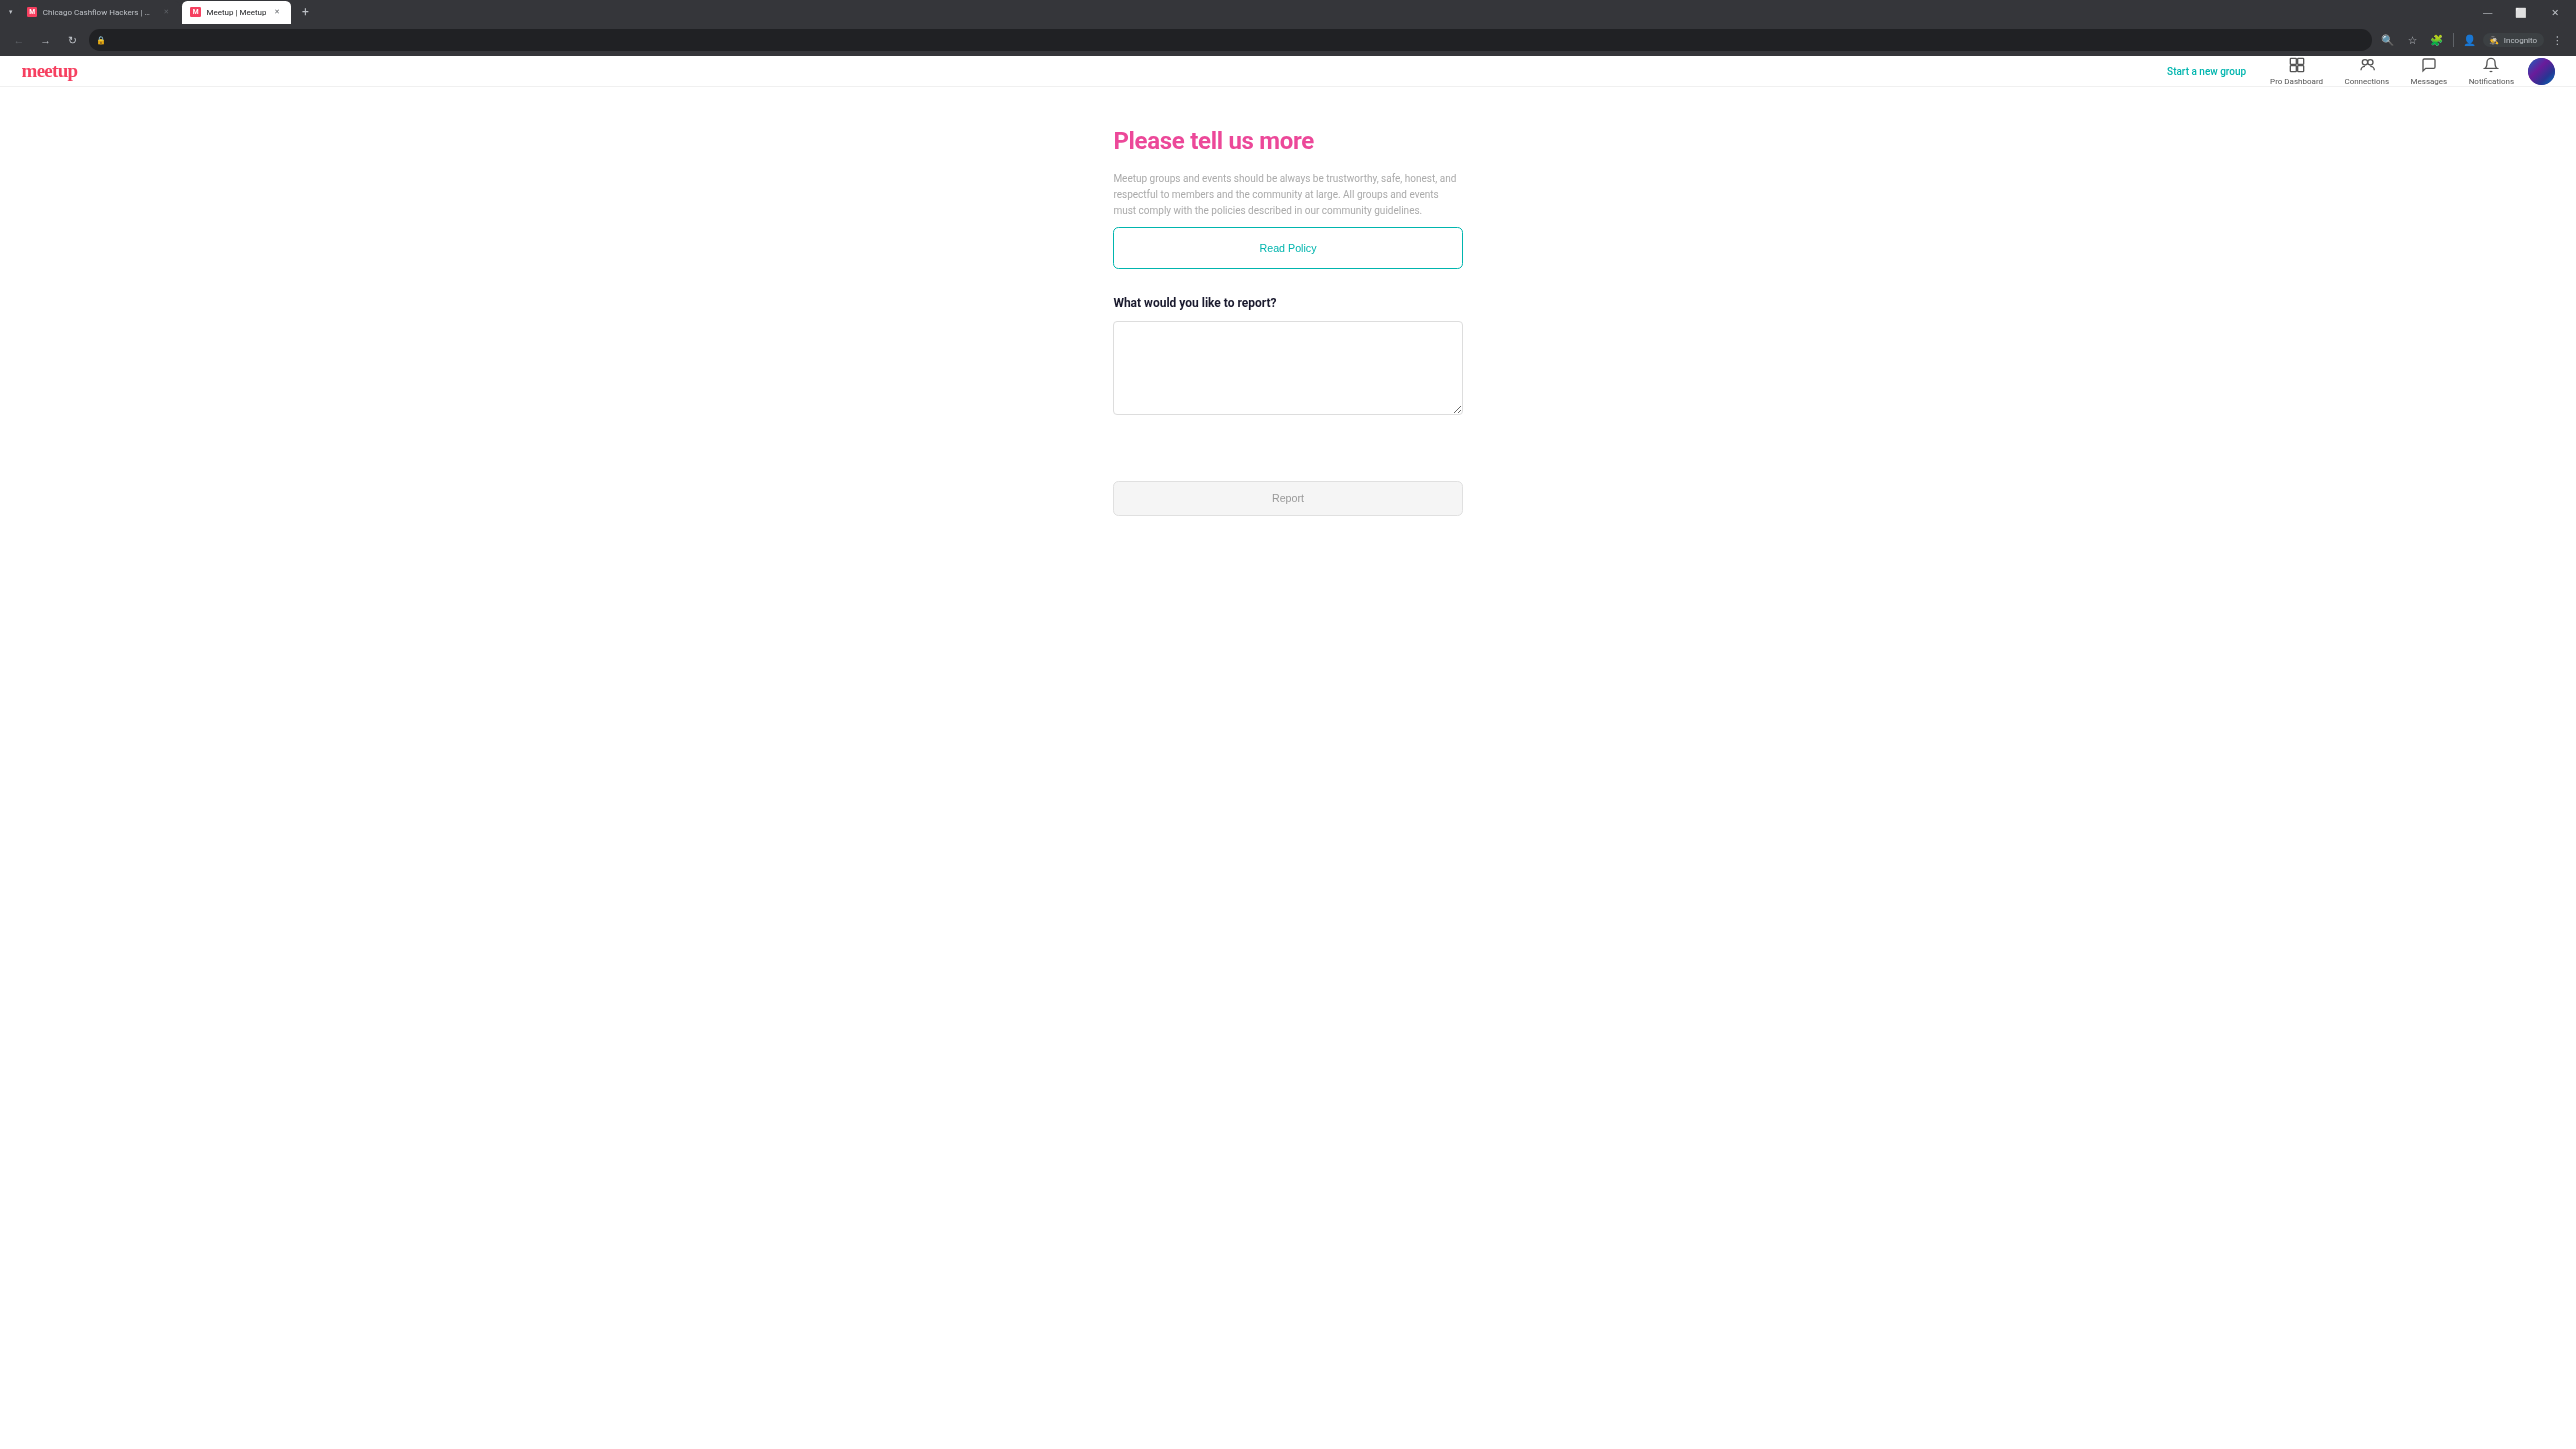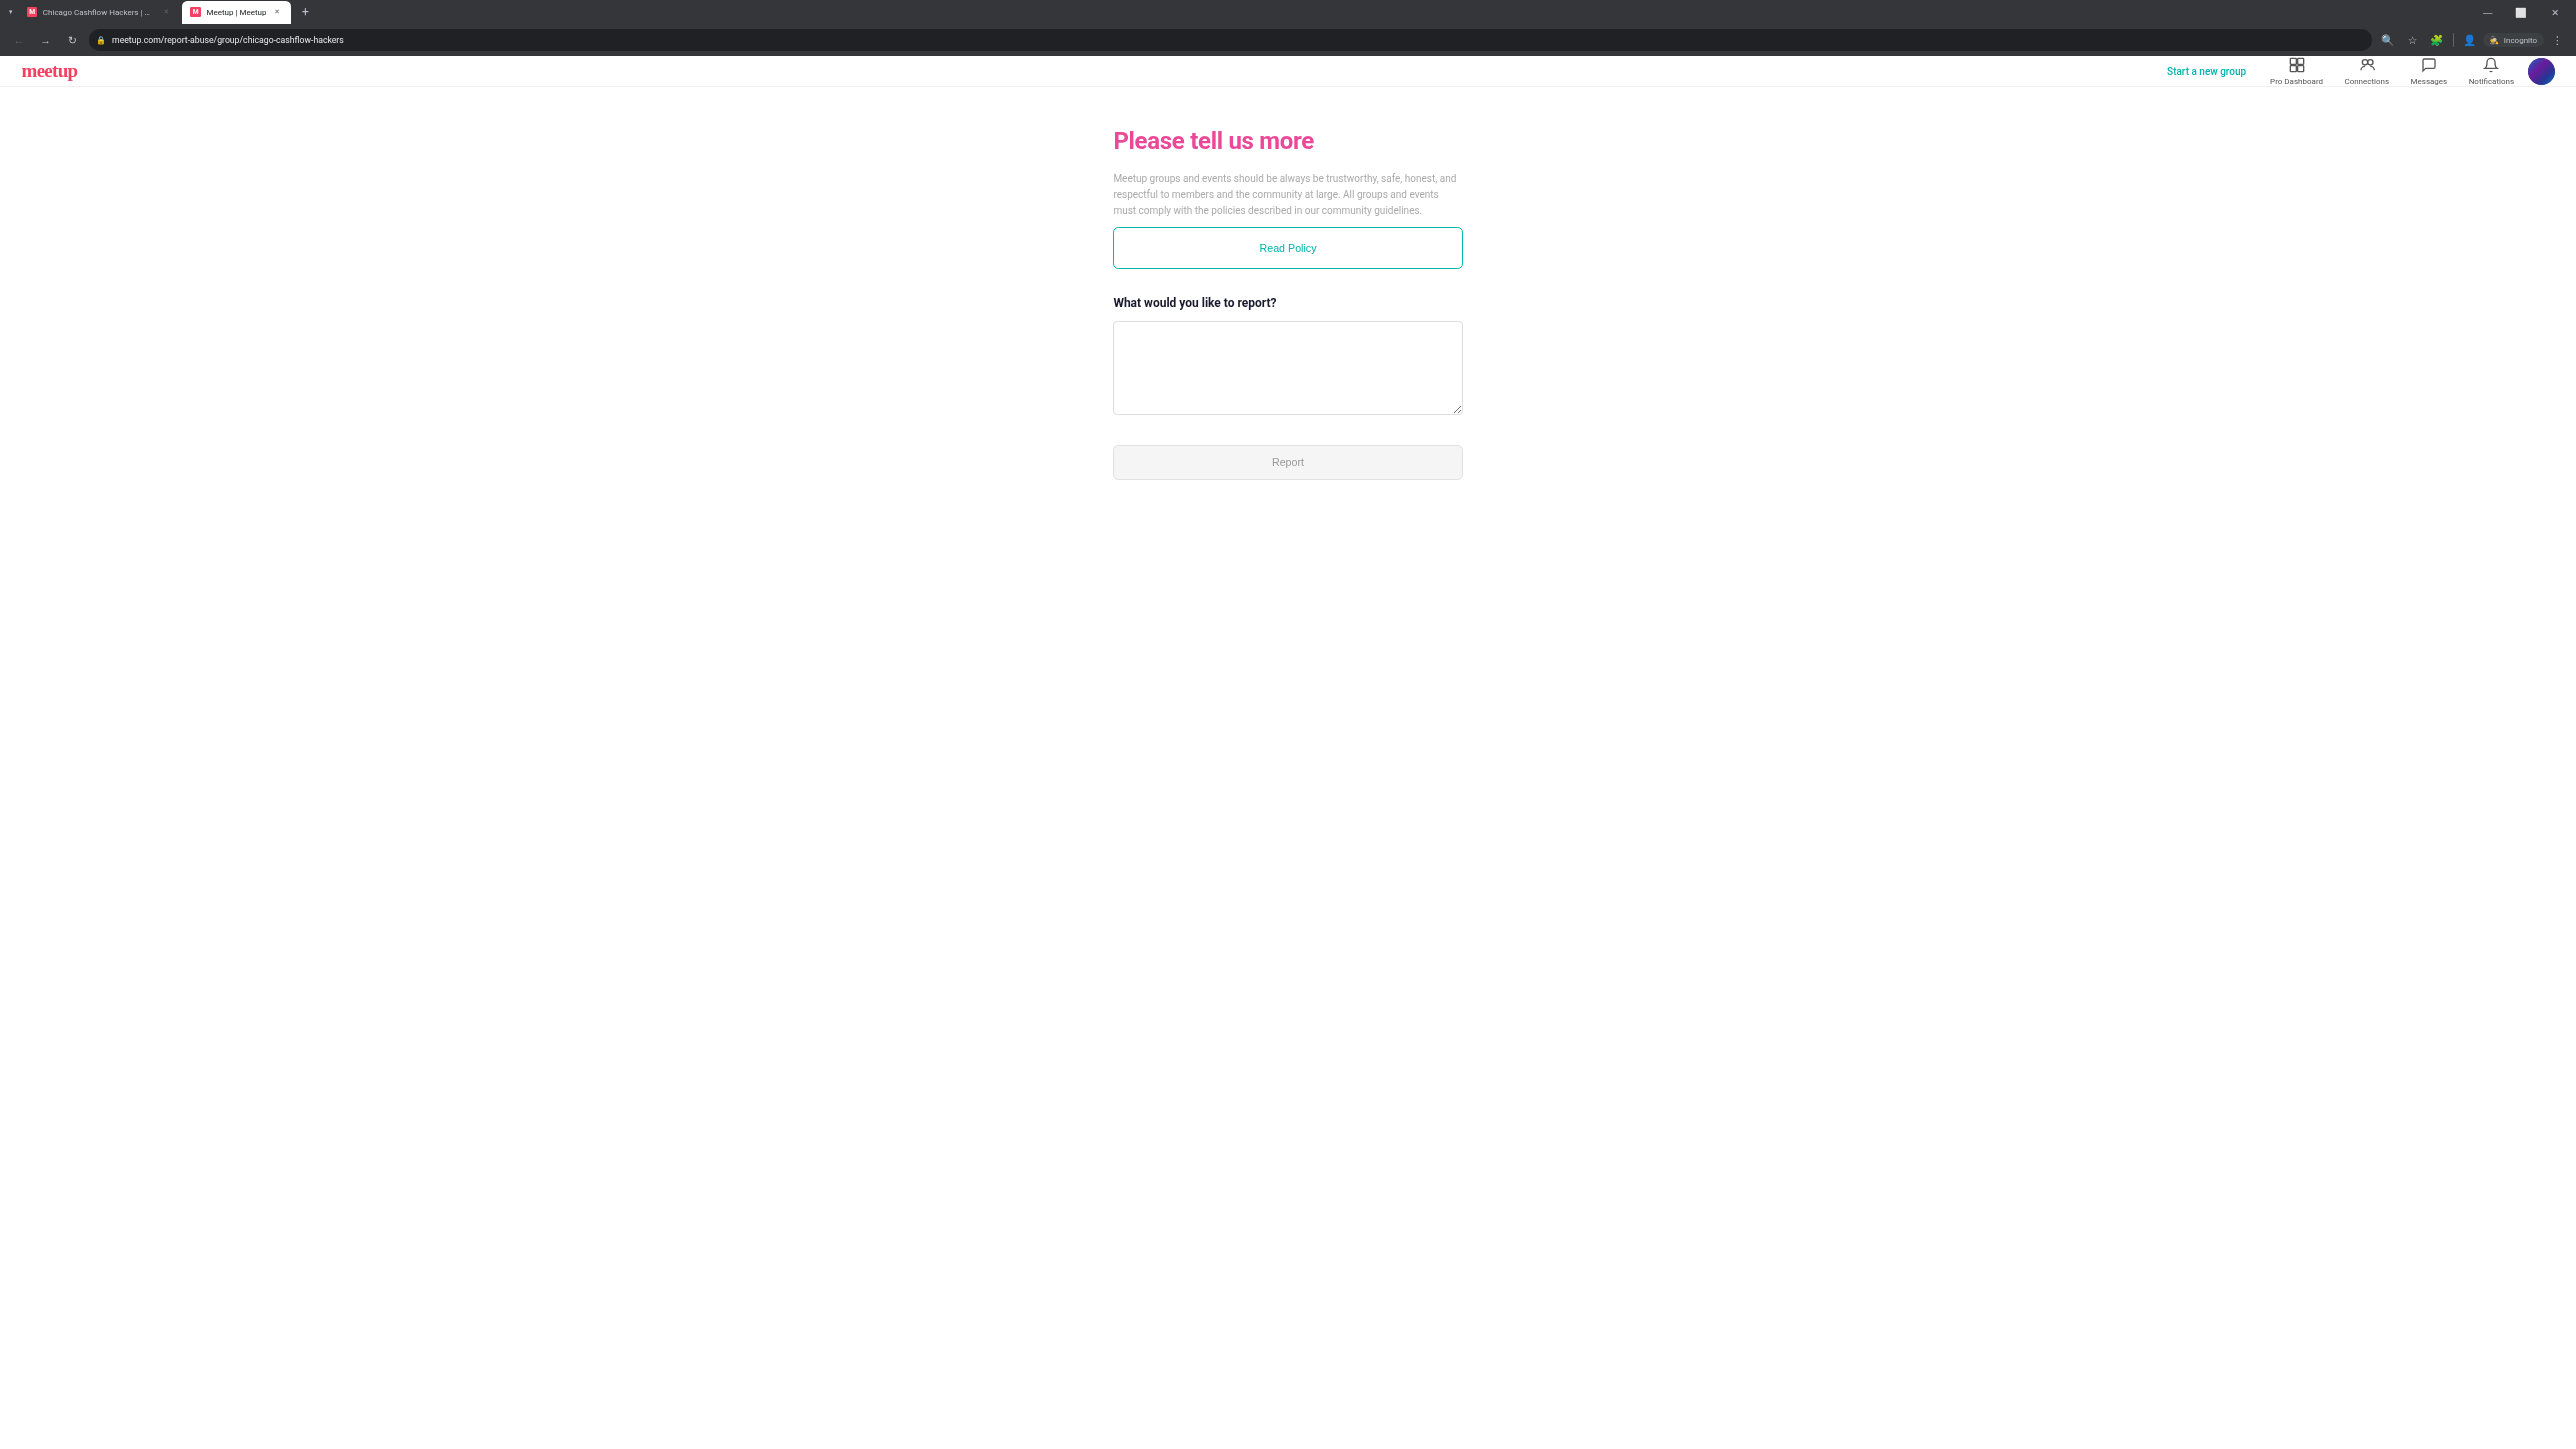--- a/index.html
+++ b/index.html
@@ -339,20 +339,21 @@
       width: 100%;
       padding: 10.7px;
       background: #f5f5f5;
       border: 0.7px solid #e0e0e0;
       border-radius: 5.4px;
       color: #999;
       font-size: 10.7px;
       font-weight: 500;
       text-align: center;
       cursor: pointer;
+      margin-top: 36px;
     }
 
     
     .tab-chevron {
       width: 10.7px;
       height: 10.7px;
       display: flex;
       align-items: center;
       justify-content: center;
       color: #bdc1c6;
@@ -402,21 +403,20 @@
     </div>
   </div>
 
   <div class="browser-addressbar">
     <button class="nav-btn disabled">←</button>
     <button class="nav-btn">→</button>
     <button class="nav-btn">↻</button>
 
     <div class="address-bar">
       <span class="address-bar-icon">🔒</span>
-      <span class="address-text">meetup.com/report-abuse/group/chicago-cashflow-hackers</span>
     </div>
 
     <div class="browser-actions">
       <button class="browser-action-btn">🔍</button>
       <button class="browser-action-btn">☆</button>
       <button class="browser-action-btn">🧩</button>
       <div style="width:0.7px; height:13.4px; background:#5f6368; margin: 0 2.7px;"></div>
       <button class="browser-action-btn">👤</button>
       <div class="incognito-badge">
         <span>🕵️</span>

